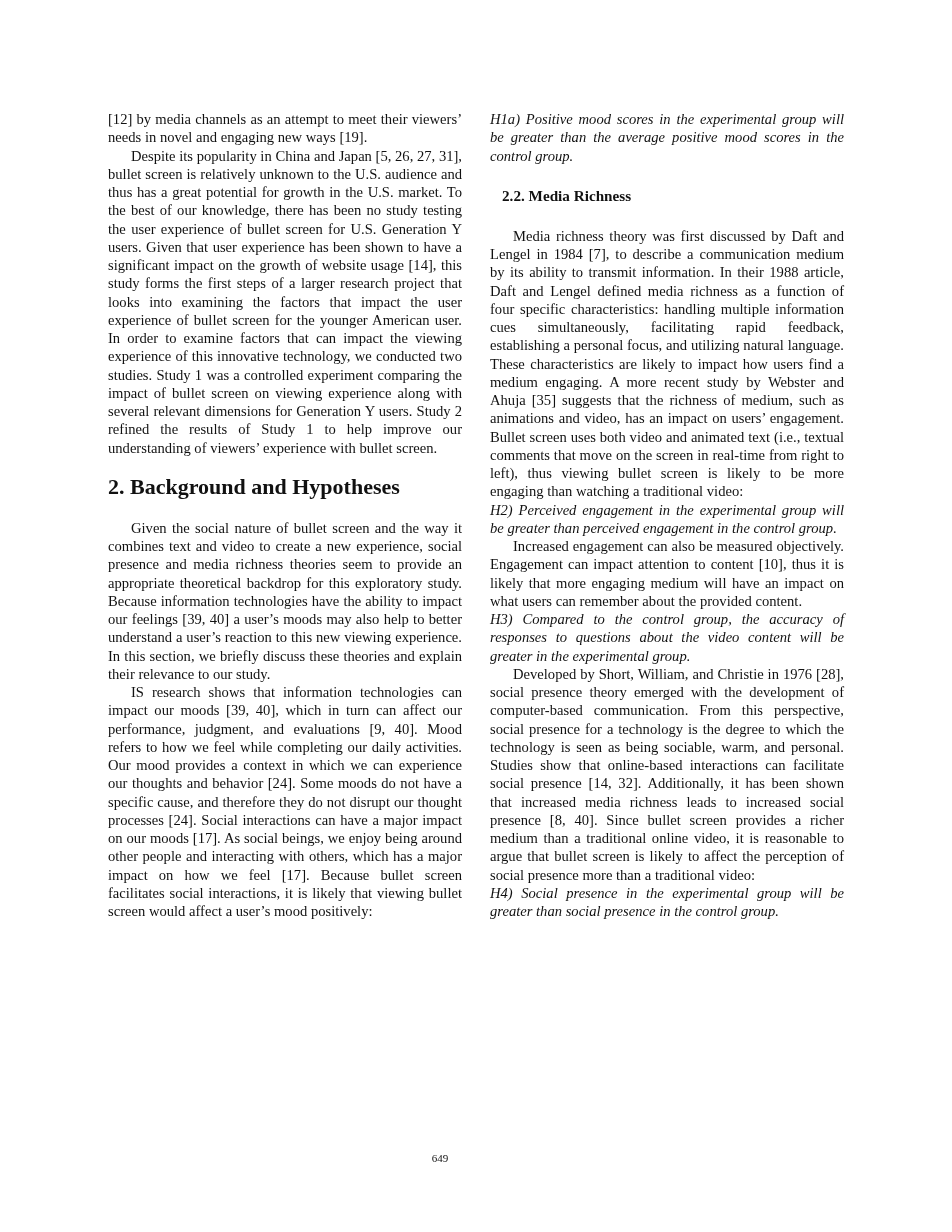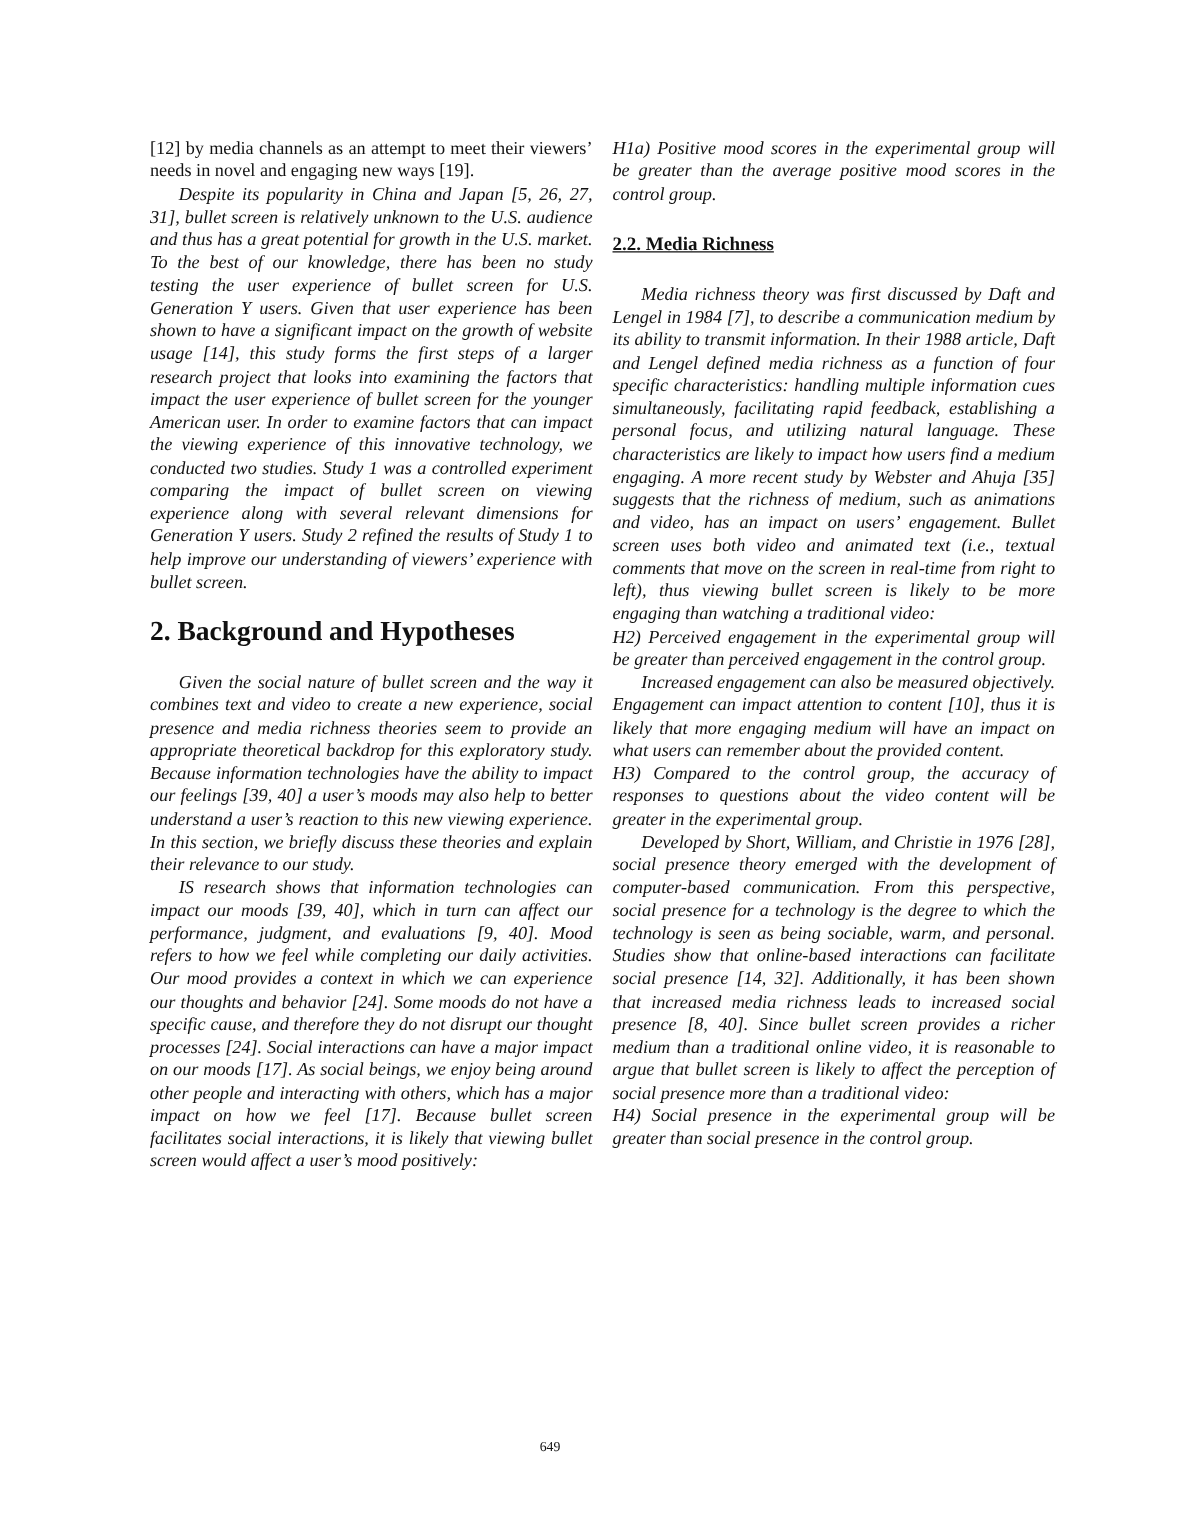--- a/index.html
+++ b/index.html
@@ -5,30 +5,30 @@
     html, body { margin: 0; padding: 0; background: #ffffff; }
     body {
       width: 952px; height: 1232px; position: relative; overflow: hidden;
       font-family: "Liberation Serif", "DejaVu Serif", serif;
       color: #111;
     }
     .col {
       position: absolute; top: 110px; width: 354px;
       font-size: 14.6px; line-height: 18.25px;
     }
-    .col-left { left: 120px; }
+    .col-left { left: 108px; }
     .col-right { left: 490px; }
     p { margin: 0; text-align: justify; }
-    .indent { text-indent: 23px; font-style: italic; }
+    .indent { text-indent: 23px; }
     .hyp { font-style: italic; text-align: justify; margin: 0; }
     h2 {
       font-size: 22px; font-weight: bold; margin: 0; line-height: 20px;
     }
     h3 {
-      font-size: 15.2px; font-weight: bold; margin: 0; line-height: 18px; text-decoration: underline;
+      font-size: 15.2px; font-weight: bold; margin: 12px; line-height: 18px;
     }
     .page-number {
       position: absolute; top: 1152px; left: 0; width: 880px; text-align: center;
       font-size: 11px;
     }
   </style>
 </head>
 <body>
 
 <div class="col col-left">

